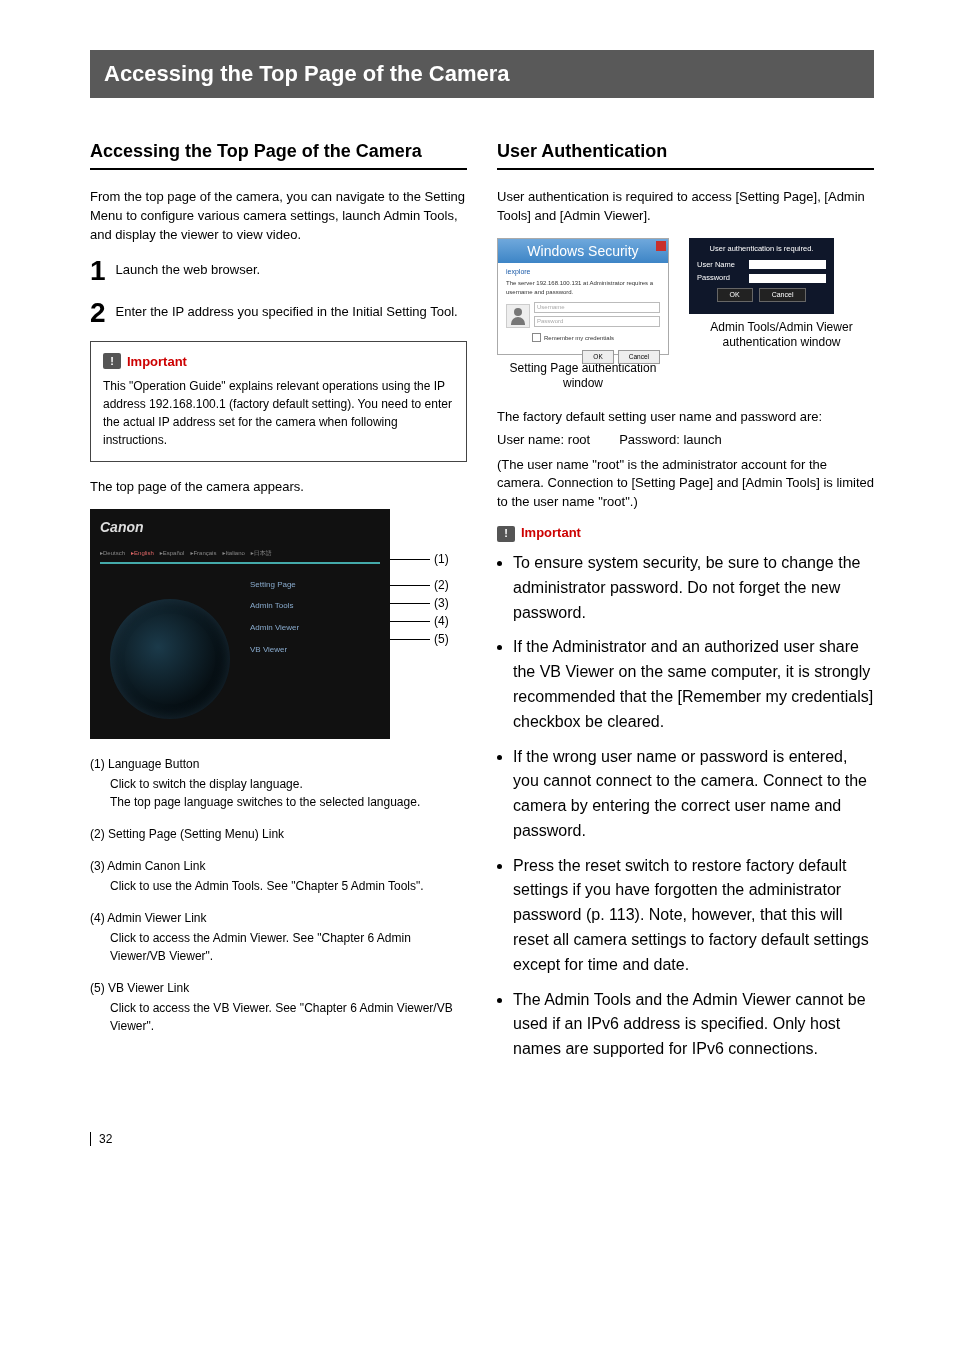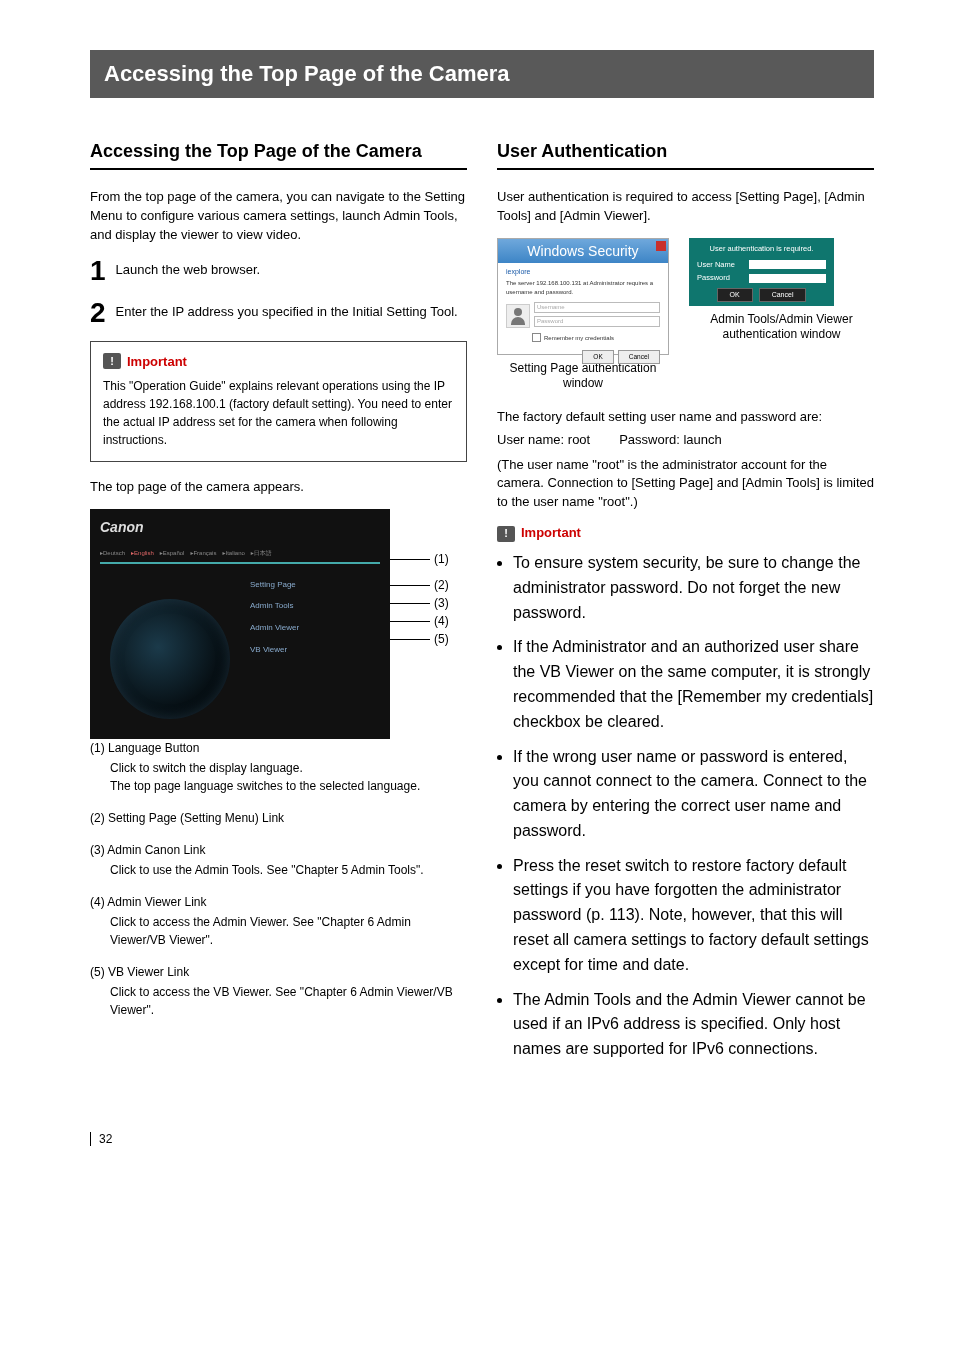--- a/index.html
+++ b/index.html
@@ -74,21 +74,21 @@
     background: #555;
     border-radius: 2px;
     display: inline-flex;
     align-items: center;
     justify-content: center;
     color: #fff;
     font-size: 11px;
   }
   .top-page-fig {
     position: relative;
-    margin-bottom: 0;
+    margin-bottom: 16px;
   }
   .top-page-img {
     width: 300px;
     height: 230px;
     background: #111;
     position: relative;
     overflow: hidden;
   }
   .canon-logo {
     position: absolute;
@@ -237,22 +237,22 @@
   .aw1-remember .cb { width:7px; height:7px; border:1px solid #888; background:#fff; }
   .aw1-btns { display:flex; gap:4px; justify-content:flex-end; padding:4px 8px; }
   .aw1-btn {
     border:1px solid #999;
     background:#eee;
     font-size:6.5px;
     padding:1px 10px;
   }
   .auth-win2 {
     width: 145px;
-    height: 68px;
-    background: #0f766e;
+    height: 76px;
+    background: #0f172a;
     color: #fff;
     font-size: 8px;
     padding: 6px 8px;
     box-sizing: border-box;
     margin-bottom: 6px;
     text-align: left;
   }
   .aw2-title { text-align:center; margin-bottom:5px; font-size:7.5px; }
   .aw2-row { display:flex; align-items:center; gap:4px; margin-bottom:3px; }
   .aw2-label { width:48px; font-size:7.5px; }

